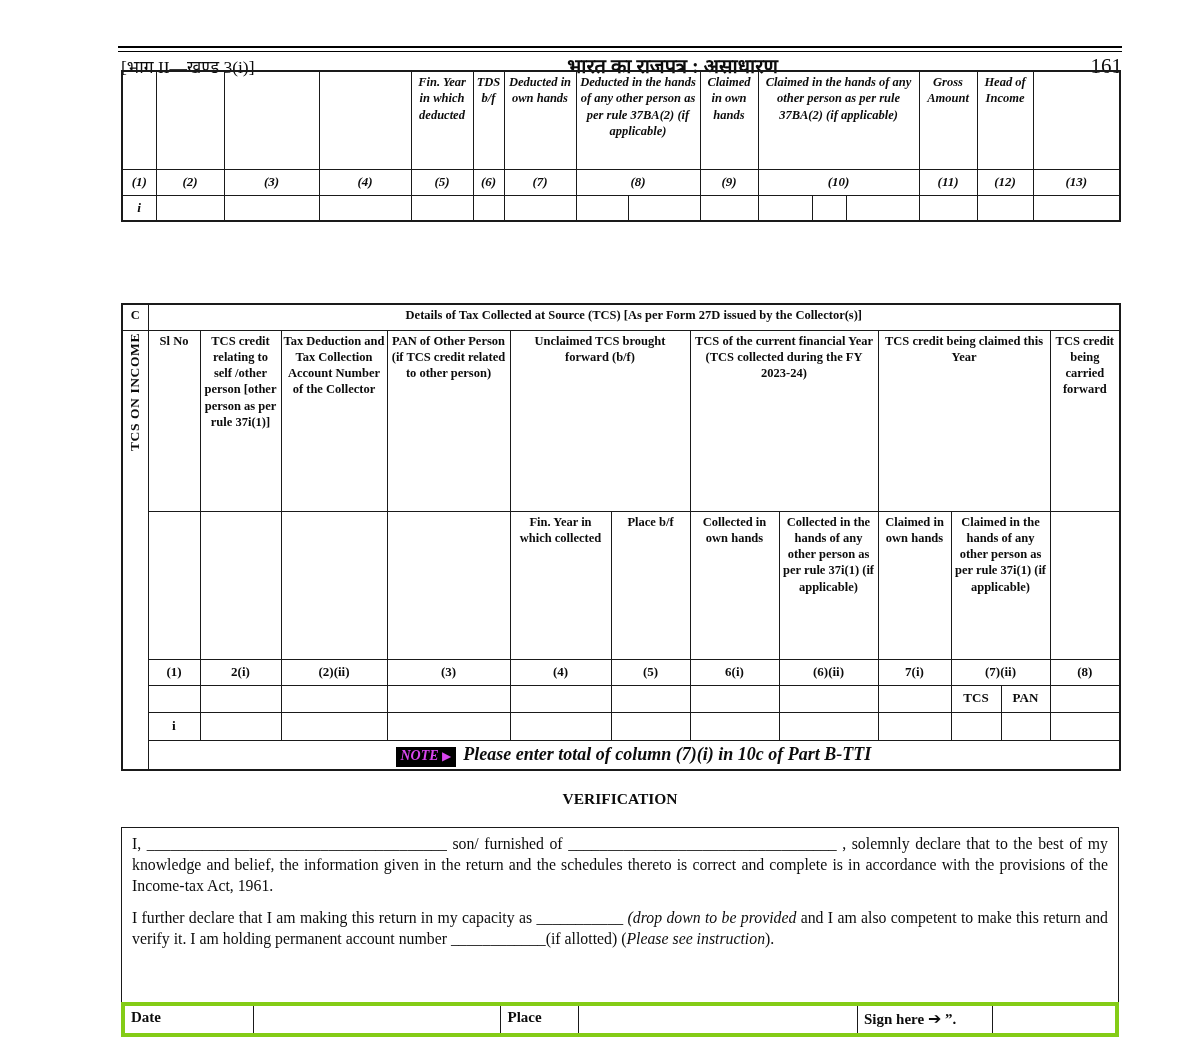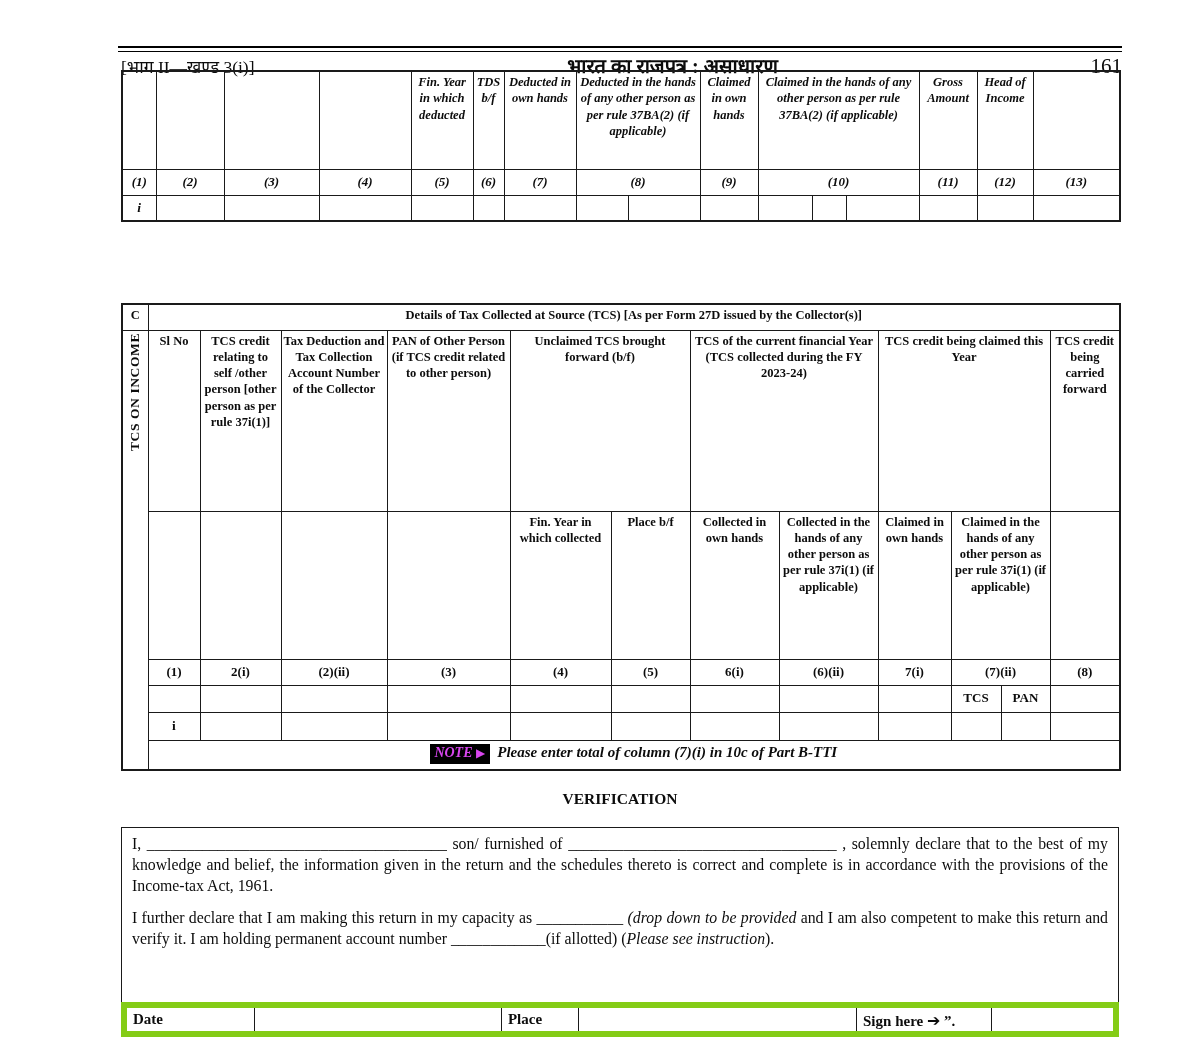--- a/index.html
+++ b/index.html
@@ -22,27 +22,27 @@
   .t2 td{font-size:13.3px;line-height:1.32;}
   tr.num td{vertical-align:middle;padding:1px;font-size:13px;}
   tr.irow td{vertical-align:middle;font-size:13.5px;}
   td.ccell{font-size:14px;vertical-align:middle;}
   td.title{text-align:left;vertical-align:middle;padding-left:5px;font-size:14px;margin-top:44px;}
   td.vcell{vertical-align:middle;padding:0;}
   .vtext{writing-mode:vertical-rl;transform:rotate(180deg);margin:0 auto;font-weight:bold;font-size:13.5px;letter-spacing:0.6px;white-space:nowrap;}
   td.notecell{text-align:left;vertical-align:middle;font-weight:normal;padding:2px 4px;}
   .note-badge{display:inline-block;background:#000;color:#d946ef;font-weight:bold;font-style:italic;font-size:14px;padding:0 5px 2px 4px;margin-right:7px;line-height:1.35;}
   .note-badge .tri{font-style:normal;font-family:"DejaVu Sans",sans-serif;font-size:12px;}
-  .note-text{font-style:italic;font-size:15px;}
+  .note-text{font-style:italic;font-size:18px;}
   
   .verif-head{position:absolute;left:121px;top:790px;width:998px;text-align:center;font-weight:bold;font-size:15.5px;}
   .verif-box{position:absolute;left:121px;top:827px;width:998px;height:176px;border:1.5px solid #1a1a1a;box-sizing:border-box;padding:5px 10px 0 10px;overflow:hidden;}
   .verif-box p{margin:0 0 11px 0;font-size:15.8px;line-height:21px;text-align:justify;}
   .it{font-style:italic;}
-  .footer-row{position:absolute;left:121px;top:1002px;width:998px;height:35px;border:6px solid #84cc16;box-sizing:border-box;display:flex;background:#fff;}
+  .footer-row{position:absolute;left:121px;top:1002px;width:998px;height:35px;border:4px solid #84cc16;box-sizing:border-box;display:flex;background:#fff;}
   .fcell{box-sizing:border-box;border-left:1.5px solid #1a1a1a;padding:3px 6px;font-weight:bold;font-size:15px;overflow:hidden;white-space:nowrap;}
   .fcell:first-child{border-left:none;}
   .arrow{font-family:"DejaVu Sans",sans-serif;font-weight:bold;font-size:16px;}
 </style>
 </head>
 <body>
 
 <div class="page-header">
   <span class="ph-left">[भाग II—खण्ड  3(i)]</span>
   <span class="ph-center">भारत का राजपत्र : असाधारण</span>

